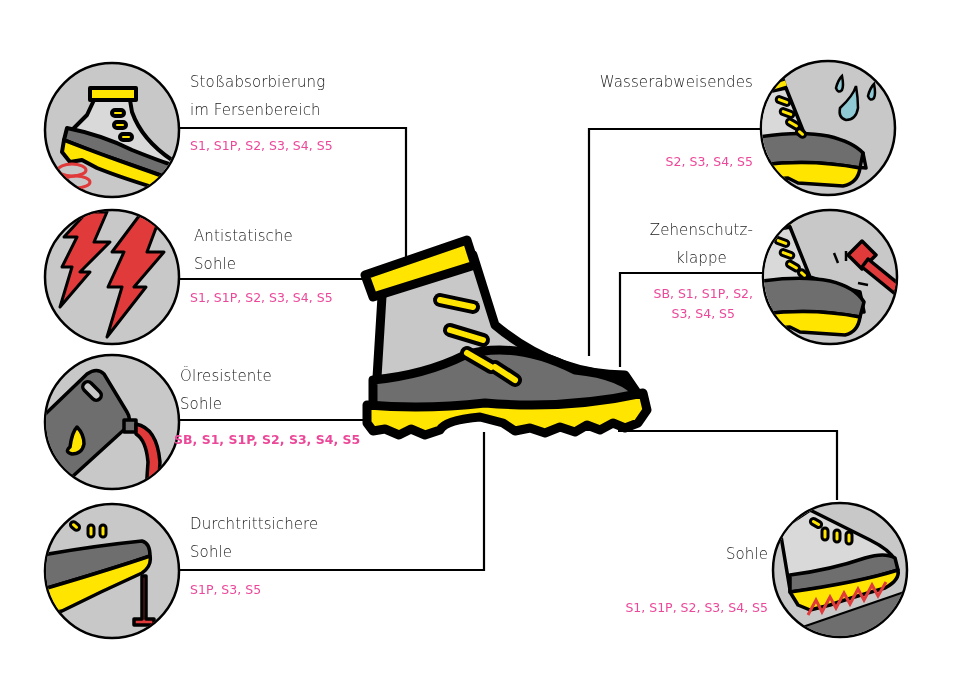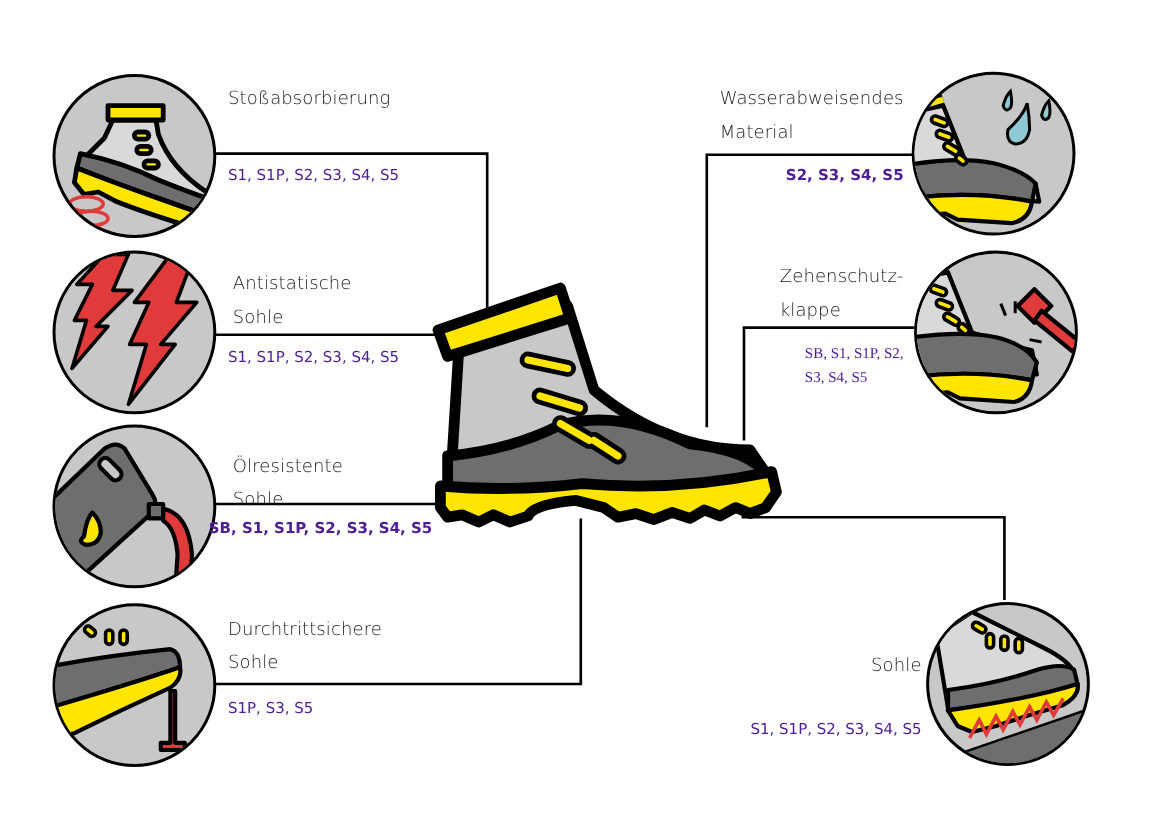--- a/index.html
+++ b/index.html
@@ -2,22 +2,22 @@
 <html><head>
 <meta charset="utf-8">
 <style>
   html, body { margin: 0; padding: 0; background: #ffffff; }
   body { width: 962px; height: 700px; position: relative; overflow: hidden;
          font-family: "DejaVu Sans", "Liberation Sans", sans-serif; color: #1a1a1a; }
   .lines { position: absolute; left: 0; top: 0; width: 962px; height: 700px; }
   .icon { position: absolute; width: 140px; height: 140px; }
   .icon svg { width: 140px; height: 140px; display: block; }
   .label { position: absolute; font-size: 15px; line-height: 28px; font-weight: 300; letter-spacing: 0.1px; }
-  .codes { position: absolute; font-size: 12.5px; line-height: 20px; color: #4c1d95; }
-  .right { text-align: left; }
+  .codes { position: absolute; font-size: 12.5px; line-height: 20px; color: #ec4899; }
+  .right { text-align: center; }
   .boot { position: absolute; left: 355px; top: 225px; width: 300px; height: 225px; }
   .boot svg { width: 300px; height: 225px; display: block; }
 </style>
 </head>
 <body>
 
 <svg class="lines" viewBox="0 0 962 700">
   <g fill="none" stroke="#000" stroke-width="2.2">
 
     <polyline points="180,128 406,128 406,420"></polyline>
@@ -81,20 +81,21 @@
     </g>
     <g fill="none" stroke="#E03A3A" stroke-width="3" clip-path="url(#c1)">
       <ellipse cx="30" cy="110" rx="14" ry="6"></ellipse>
         <ellipse cx="34" cy="122" rx="14" ry="6"></ellipse>
         <ellipse cx="30" cy="134" rx="14" ry="6"></ellipse>
     </g>
   </svg>
 </div>
 <div class="label" style="left:190px; top:68px;">
   <div>Stoßabsorbierung</div>
+  <div>im Fersenbereich</div>
 </div>
 <div class="codes" style="left:190px; top:136px;">S1, S1P, S2, S3, S4, S5</div>
 
 <div class="icon" style="left:42px; top:207px;">
   <svg viewBox="0 0 140 140">
     <circle cx="70" cy="70" r="67" fill="#C8C8C8" stroke="#000" stroke-width="2.5"></circle>
     <clipPath id="c2">
         <circle cx="70" cy="70" r="66"></circle>
       </clipPath>
     <g clip-path="url(#c2)" fill="#E03A3A" stroke="#000" stroke-width="3" stroke-linejoin="round">
@@ -117,21 +118,21 @@
       </clipPath>
     <g clip-path="url(#c3)" stroke="#000" stroke-width="3.5" stroke-linejoin="round">
       <path d="M-5,70 L45,22 Q55,15 62,22 L85,60 Q90,68 85,75 L30,125 L-5,110 Z" fill="#6E6E6E"></path>
       <rect x="45" y="28" width="10" height="22" rx="5" transform="rotate(-45 50 39)" fill="#C8C8C8"></rect>
       <path d="M28,95 Q30,80 35,75 Q42,82 42,92 Q40,102 30,102 Q22,100 28,95 Z" fill="#FFE500"></path>
       <rect x="82" y="68" width="12" height="12" fill="#6E6E6E"></rect>
       <path d="M94,72 Q115,76 118,110 L116,140 L104,140 L106,110 Q104,88 94,82 Z" fill="#E03A3A"></path>
     </g>
   </svg>
 </div>
-<div class="label" style="left:194px; top:362px;margin-top:12px;">
+<div class="label" style="left:180px; top:362px;">
   <div>Ölresistente</div>
   <div>Sohle</div>
 </div>
 <div class="codes" style="left:174px; top:430px;font-weight:bold;">SB, S1, S1P, S2, S3, S4, S5</div>
 
 <div class="icon" style="left:42px; top:501px;">
   <svg viewBox="0 0 140 140">
     <circle cx="70" cy="70" r="67" fill="#C8C8C8" stroke="#000" stroke-width="2.5"></circle>
     <clipPath id="c4">
         <circle cx="70" cy="70" r="66"></circle>
@@ -150,23 +151,22 @@
   </svg>
 </div>
 <div class="label" style="left:190px; top:510px;">
   <div>Durchtrittsichere</div>
   <div>Sohle</div>
 </div>
 <div class="codes" style="left:190px; top:580px;">S1P, S3, S5</div>
 
 <div class="label right" style="right:209px; top:68px;">
   <div>Wasserabweisendes</div>
-  <div>Material</div>
-</div>
-<div class="codes right" style="right:209px; top:136px;font-weight:bold;">S2, S3, S4, S5</div>
+</div>
+<div class="codes right" style="right:209px; top:152px;">S2, S3, S4, S5</div>
 <div class="icon" style="left:758px; top:58px;">
   <svg viewBox="0 0 140 140">
     <circle cx="70" cy="70" r="67" fill="#C8C8C8" stroke="#000" stroke-width="2.5"></circle>
     <clipPath id="c5">
         <circle cx="70" cy="70" r="66"></circle>
       </clipPath>
     <g clip-path="url(#c5)" stroke="#000" stroke-width="3.5" stroke-linejoin="round">
       <path d="M5,35 L28,30 L48,80 Q80,90 105,95 L108,110 L-5,100 Z" fill="#D9D9D9"></path>
       <path d="M-5,35 L28,25" stroke="#000" stroke-width="10"></path>
         <path d="M-5,35 L28,25" stroke="#FFE500" stroke-width="5"></path>
@@ -184,21 +184,21 @@
       <path d="M78,30 Q80,22 84,18 Q86,28 84,32 Q80,36 78,30 Z"></path>
       <path d="M110,38 Q112,30 116,26 Q118,36 116,40 Q112,44 110,38 Z"></path>
     </g>
   </svg>
 </div>
 
 <div class="label right" style="right:209px; top:216px;margin-left:44px;">
   <div>Zehenschutz-</div>
   <div>klappe</div>
 </div>
-<div class="codes right" style="right:209px; top:284px;font-family:Liberation Serif, serif;">
+<div class="codes right" style="right:209px; top:284px;">
   <div>SB, S1, S1P, S2,</div>
   <div>S3, S4, S5</div>
 </div>
 <div class="icon" style="left:760px; top:207px;">
   <svg viewBox="0 0 140 140">
     <circle cx="70" cy="70" r="67" fill="#C8C8C8" stroke="#000" stroke-width="2.5"></circle>
     <clipPath id="c6">
         <circle cx="70" cy="70" r="66"></circle>
       </clipPath>
     <g clip-path="url(#c6)" stroke="#000" stroke-width="3.5" stroke-linejoin="round">

